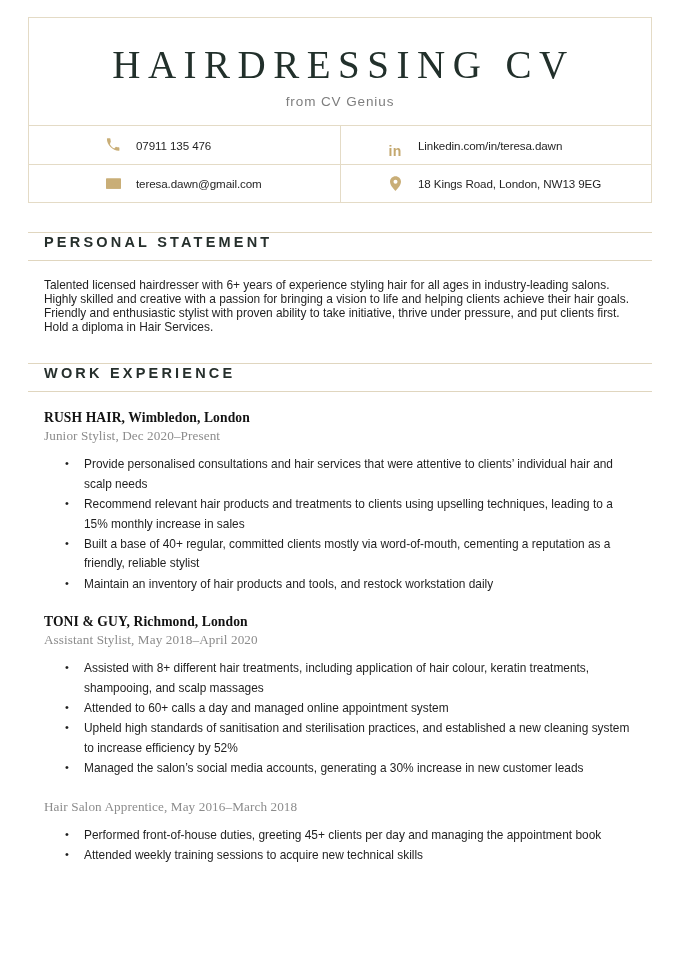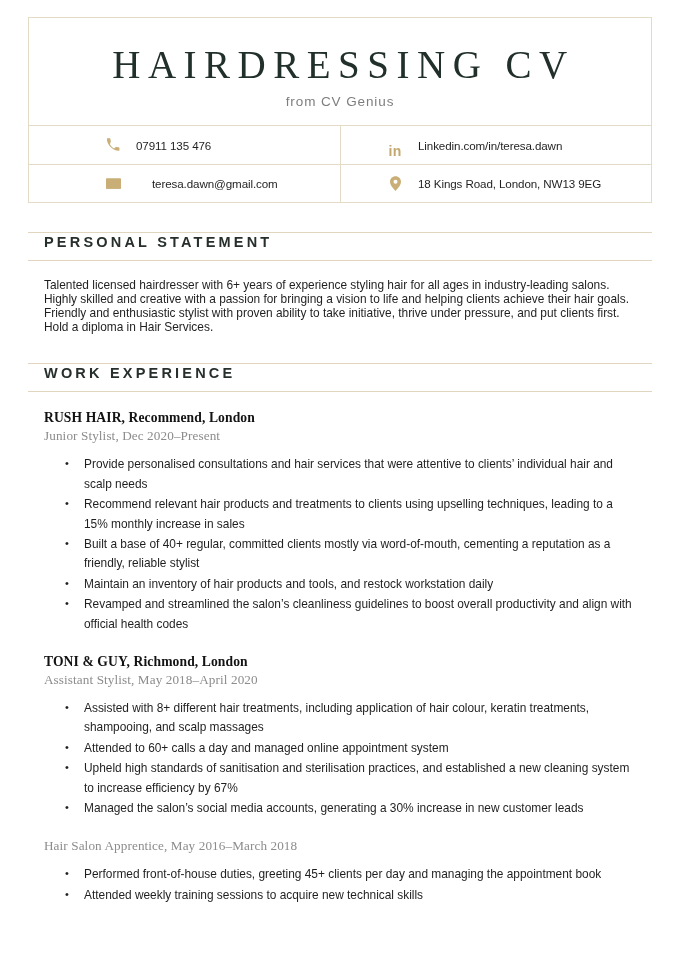--- a/index.html
+++ b/index.html
@@ -182,21 +182,21 @@
         <span class="contact-text">07911 135 476</span>
       </div>
 
       <div class="contact-cell right">
         <span class="contact-icon">
           <span class="in-glyph">in</span>
         </span>
         <span class="contact-text">Linkedin.com/in/teresa.dawn</span>
       </div>
 
-      <div class="contact-cell contact-row-2-cell" style="border-top:1px solid #e4dbc6;gap:16px;">
+      <div class="contact-cell contact-row-2-cell" style="border-top:1px solid #e4dbc6;">
         <span class="contact-icon">
           <svg width="15" height="11" viewBox="0 0 20 14" fill="#c9ae77">
             <path d="M1 0h18a1 1 0 011 1v12a1 1 0 01-1 1H1a1 1 0 01-1-1V1a1 1 0 011-1zm9 7.6L1.6 1.4h16.8L10 7.6z"></path>
             <path d="M0 2.6l10 6.6 10-6.6V13a1 1 0 01-1 1H1a1 1 0 01-1-1V2.6z"></path>
           </svg>
         </span>
         <span class="contact-text">teresa.dawn@gmail.com</span>
       </div>
 
       <div class="contact-cell right" style="border-top:1px solid #e4dbc6;">
@@ -216,38 +216,37 @@
     </div>
     <div class="summary">Talented licensed hairdresser with 6+ years of experience styling hair for all ages in industry-leading salons. Highly skilled and creative with a passion for bringing a vision to life and helping clients achieve their hair goals. Friendly and enthusiastic stylist with proven ability to take initiative, thrive under pressure, and put clients first. Hold a diploma in Hair Services.</div>
   </div>
 
   <div class="section">
     <div class="section-head">
       <span class="section-head-text">WORK EXPERIENCE</span>
     </div>
 
     <div class="job job-first">
-      <div class="job-company">RUSH HAIR, Recommend, London</div>
+      <div class="job-company">RUSH HAIR, Wimbledon, London</div>
       <div class="job-role">Junior Stylist, Dec 2020–Present</div>
       <ul class="bullets">
         <li>Provide personalised consultations and hair services that were attentive to clients’ individual hair and scalp needs</li>
         <li>Recommend relevant hair products and treatments to clients using upselling techniques, leading to a 15% monthly increase in sales</li>
         <li>Built a base of 40+ regular, committed clients mostly via word-of-mouth, cementing a reputation as a friendly, reliable stylist</li>
         <li>Maintain an inventory of hair products and tools, and restock workstation daily</li>
-        <li>Revamped and streamlined the salon’s cleanliness guidelines to boost overall productivity and align with official health codes</li>
       </ul>
     </div>
 
     <div class="job job-next">
       <div class="job-company">TONI &amp; GUY, Richmond, London</div>
       <div class="job-role">Assistant Stylist, May 2018–April 2020</div>
       <ul class="bullets">
         <li>Assisted with 8+ different hair treatments, including application of hair colour, keratin treatments, shampooing, and scalp massages</li>
         <li>Attended to 60+ calls a day and managed online appointment system</li>
-        <li>Upheld high standards of sanitisation and sterilisation practices, and established a new cleaning system to increase efficiency by 67%</li>
+        <li>Upheld high standards of sanitisation and sterilisation practices, and established a new cleaning system to increase efficiency by 52%</li>
         <li>Managed the salon’s social media accounts, generating a 30% increase in new customer leads</li>
       </ul>
     </div>
 
     <div class="job job-next">
       <div class="job-role">Hair Salon Apprentice, May 2016–March 2018</div>
       <ul class="bullets">
         <li>Performed front-of-house duties, greeting 45+ clients per day and managing the appointment book</li>
         <li>Attended weekly training sessions to acquire new technical skills</li>
       </ul>

